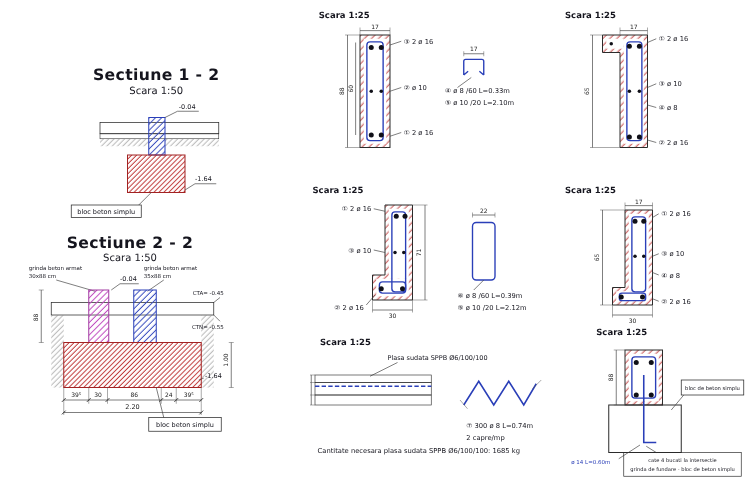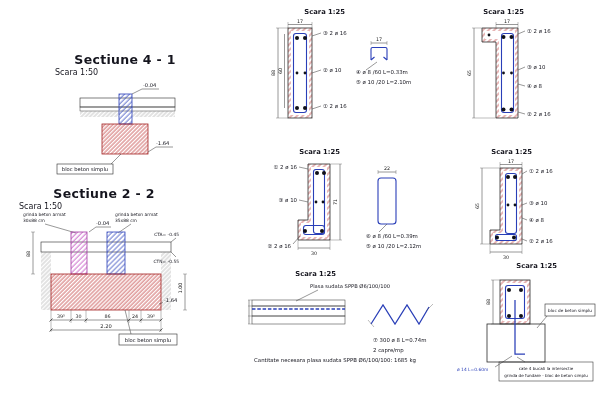--- a/index.html
+++ b/index.html
@@ -1,21 +1,21 @@
 <!DOCTYPE html>
 <html><head>
 <meta charset="utf-8">
 <style>
   html,body{margin:0;padding:0;background:#fff}
   .canvas{position:relative;width:600px;height:400px;background:#fff;overflow:hidden;
           font-family:"DejaVu Sans",sans-serif;color:#15151e}
   .cluster{position:absolute}
   .ttl{font-size:12.5px;font-weight:600;text-align:center;letter-spacing:.3px}
-  .sub{font-size:8px;margin-top:1px}
-  .sttl{position:absolute;font-size:6.8px;font-weight:600;text-align:right}
+  .sub{font-size:8px;text-align:center;margin-top:1px}
+  .sttl{position:absolute;font-size:6.8px;font-weight:600;text-align:left}
   svg{position:absolute;overflow:visible}
   svg text{font-family:"DejaVu Sans",sans-serif;fill:#15151e;font-size:5.2px}
   svg circle{fill:#101018}
   text.tny{font-size:4.4px}
   text.dim{font-size:4.8px;fill:#222}
   text.co{font-size:5.4px}
   text.bl{fill:#2a3fb8}
   .ln{stroke:#444;stroke-width:.55;fill:none}
   .xln{stroke:#555;stroke-width:.4;fill:none}
   .tk{stroke:#222;stroke-width:.7}
@@ -49,21 +49,21 @@
       </pattern>
       <pattern id="stip" width="6" height="6" patternUnits="userSpaceOnUse">
         <rect width="6" height="6" fill="#e3e3e3"></rect>
         <circle cx="1.6" cy="2" r=".6" fill="#979797"></circle>
         <circle cx="4.6" cy="4.8" r=".6" fill="#a5a5a5"></circle>
       </pattern>
     </defs>
   </svg>
 
   <div class="cluster" style="left:55px;top:52px;width:140px;height:130px">
-    <div class="ttl">Sectiune 4 - 1</div>
+    <div class="ttl">Sectiune 1 - 2</div>
     <div class="sub">Scara 1:50</div>
     <svg style="left:0;top:26px" width="140" height="102">
       <g>
         <rect x="25" y="20" width="95" height="9" fill="url(#stip)" class="ol" style="stroke-width:.6"></rect>
         <rect x="25" y="29" width="95" height="4" fill="#fff" class="ol" style="stroke-width:.45"></rect>
       </g>
       <g>
         <rect x="25" y="33" width="39" height="6" fill="url(#hS)"></rect>
         <rect x="77" y="33" width="43" height="6" fill="url(#hS)"></rect>
       </g>

